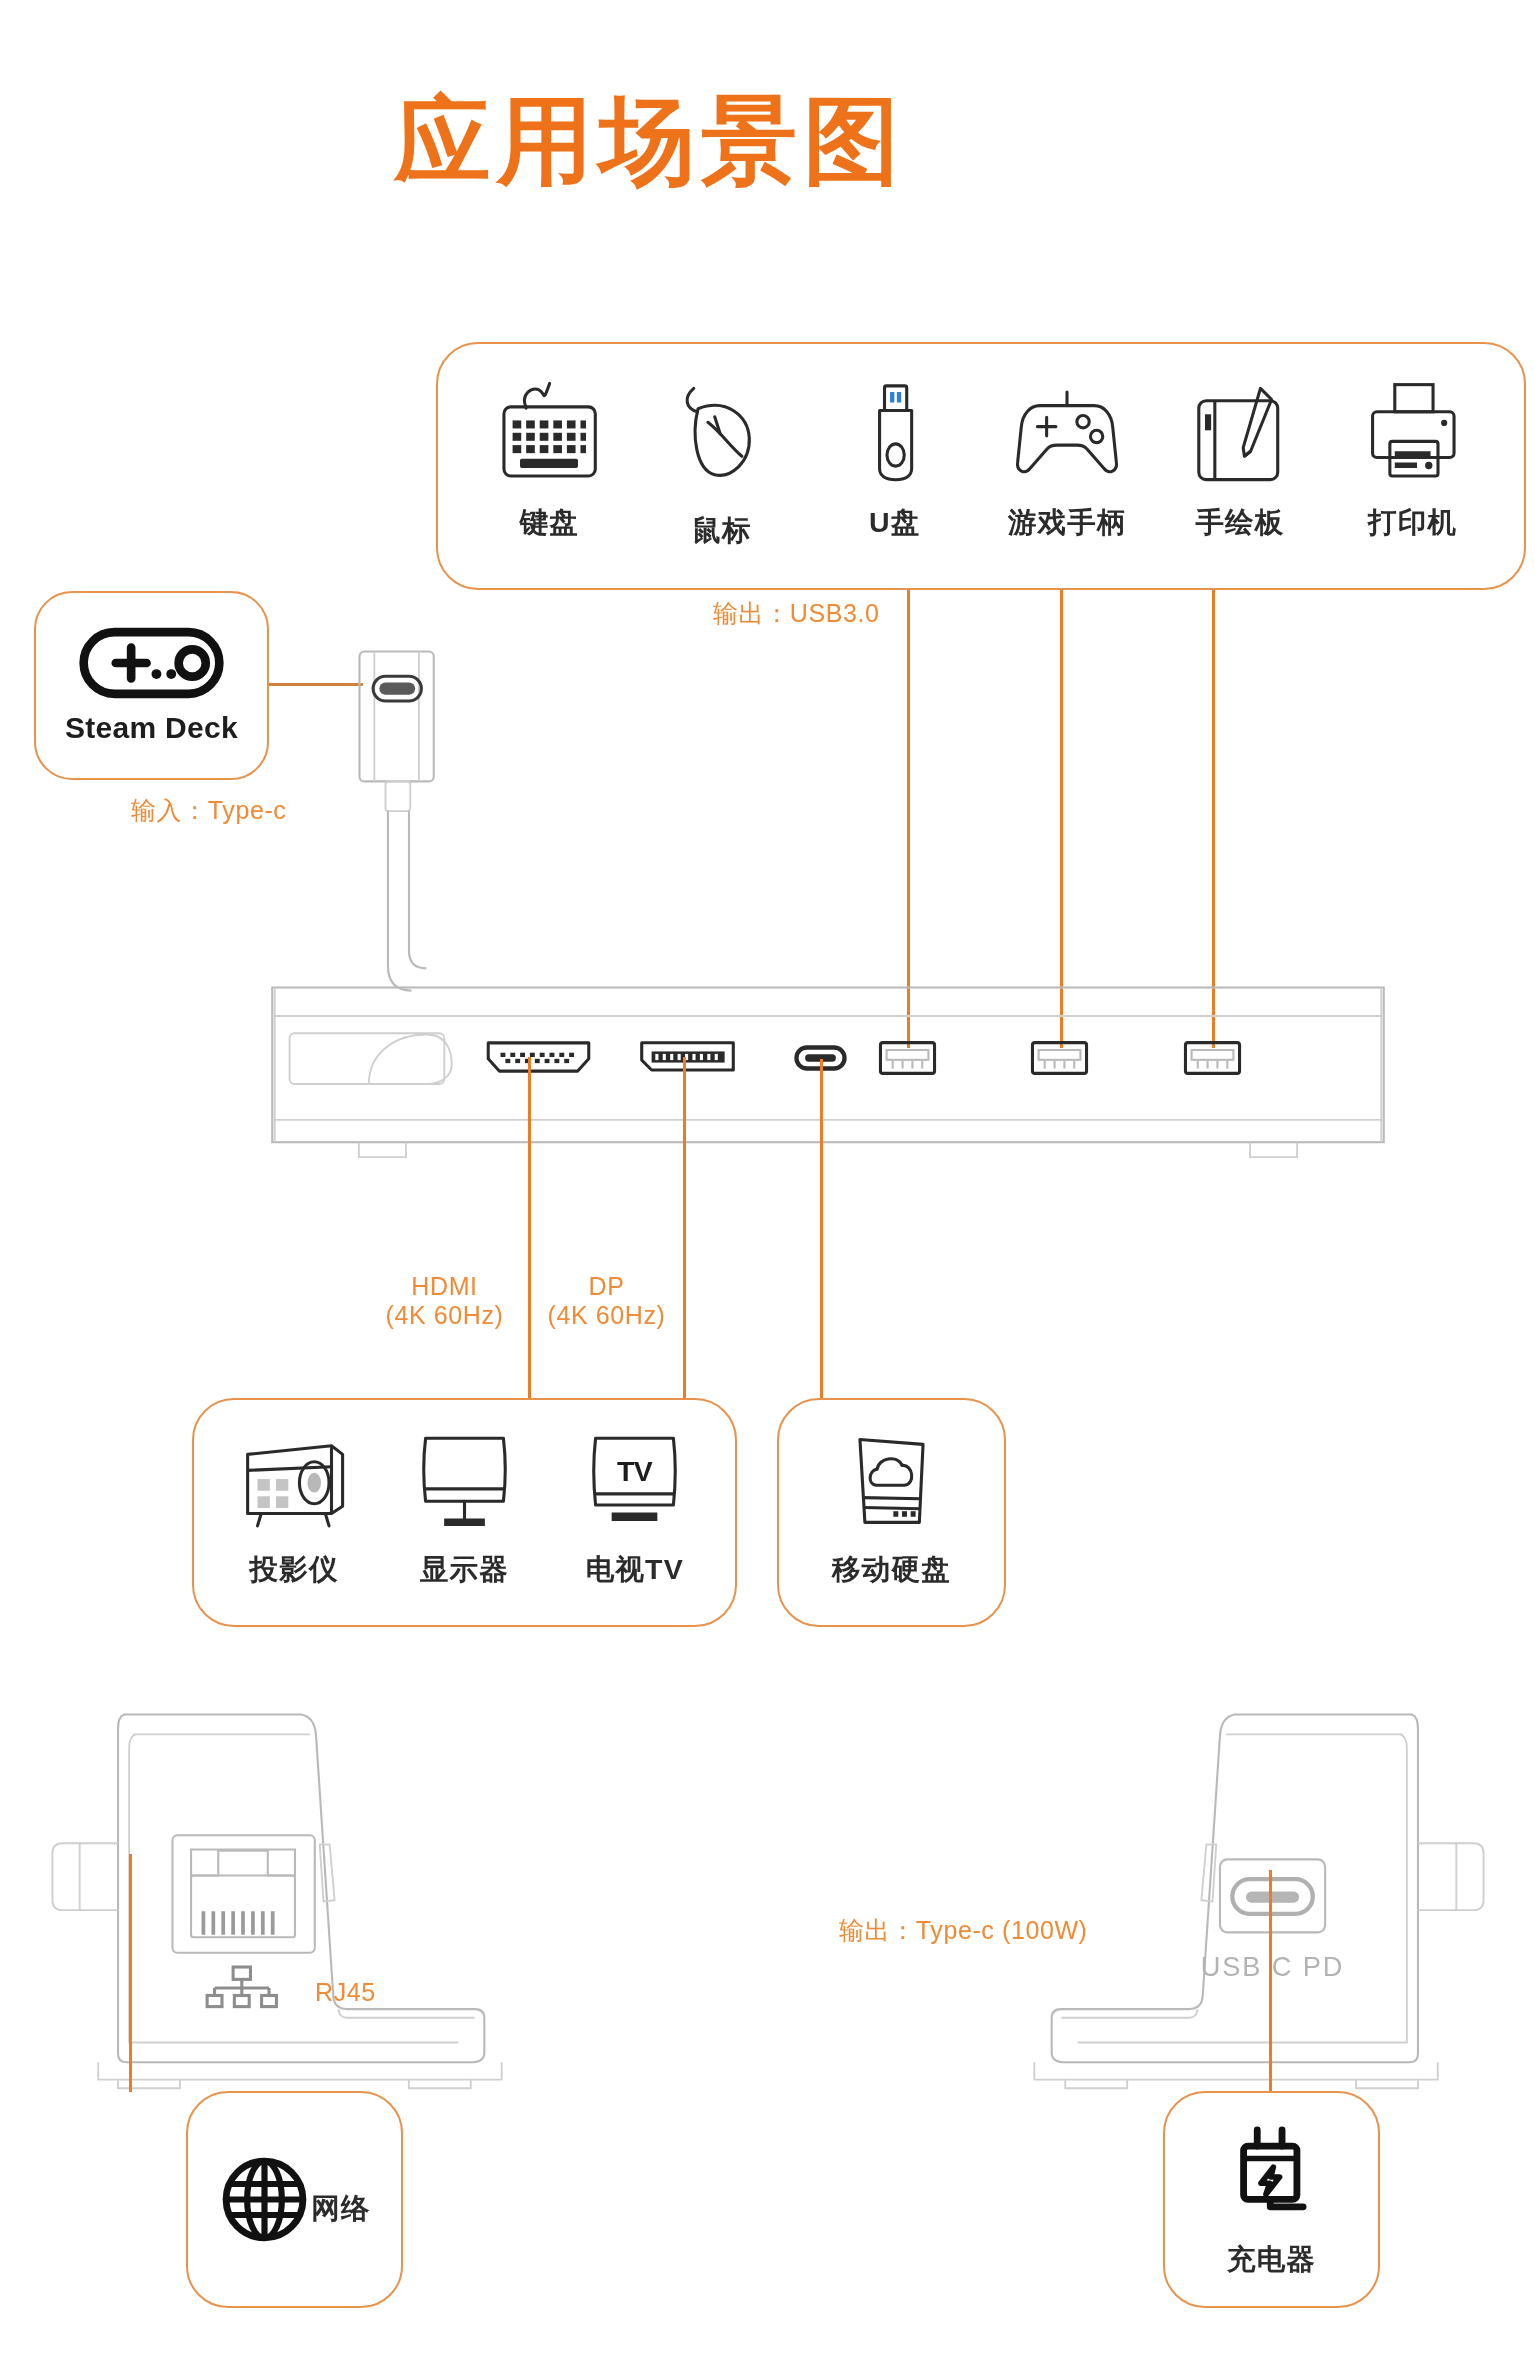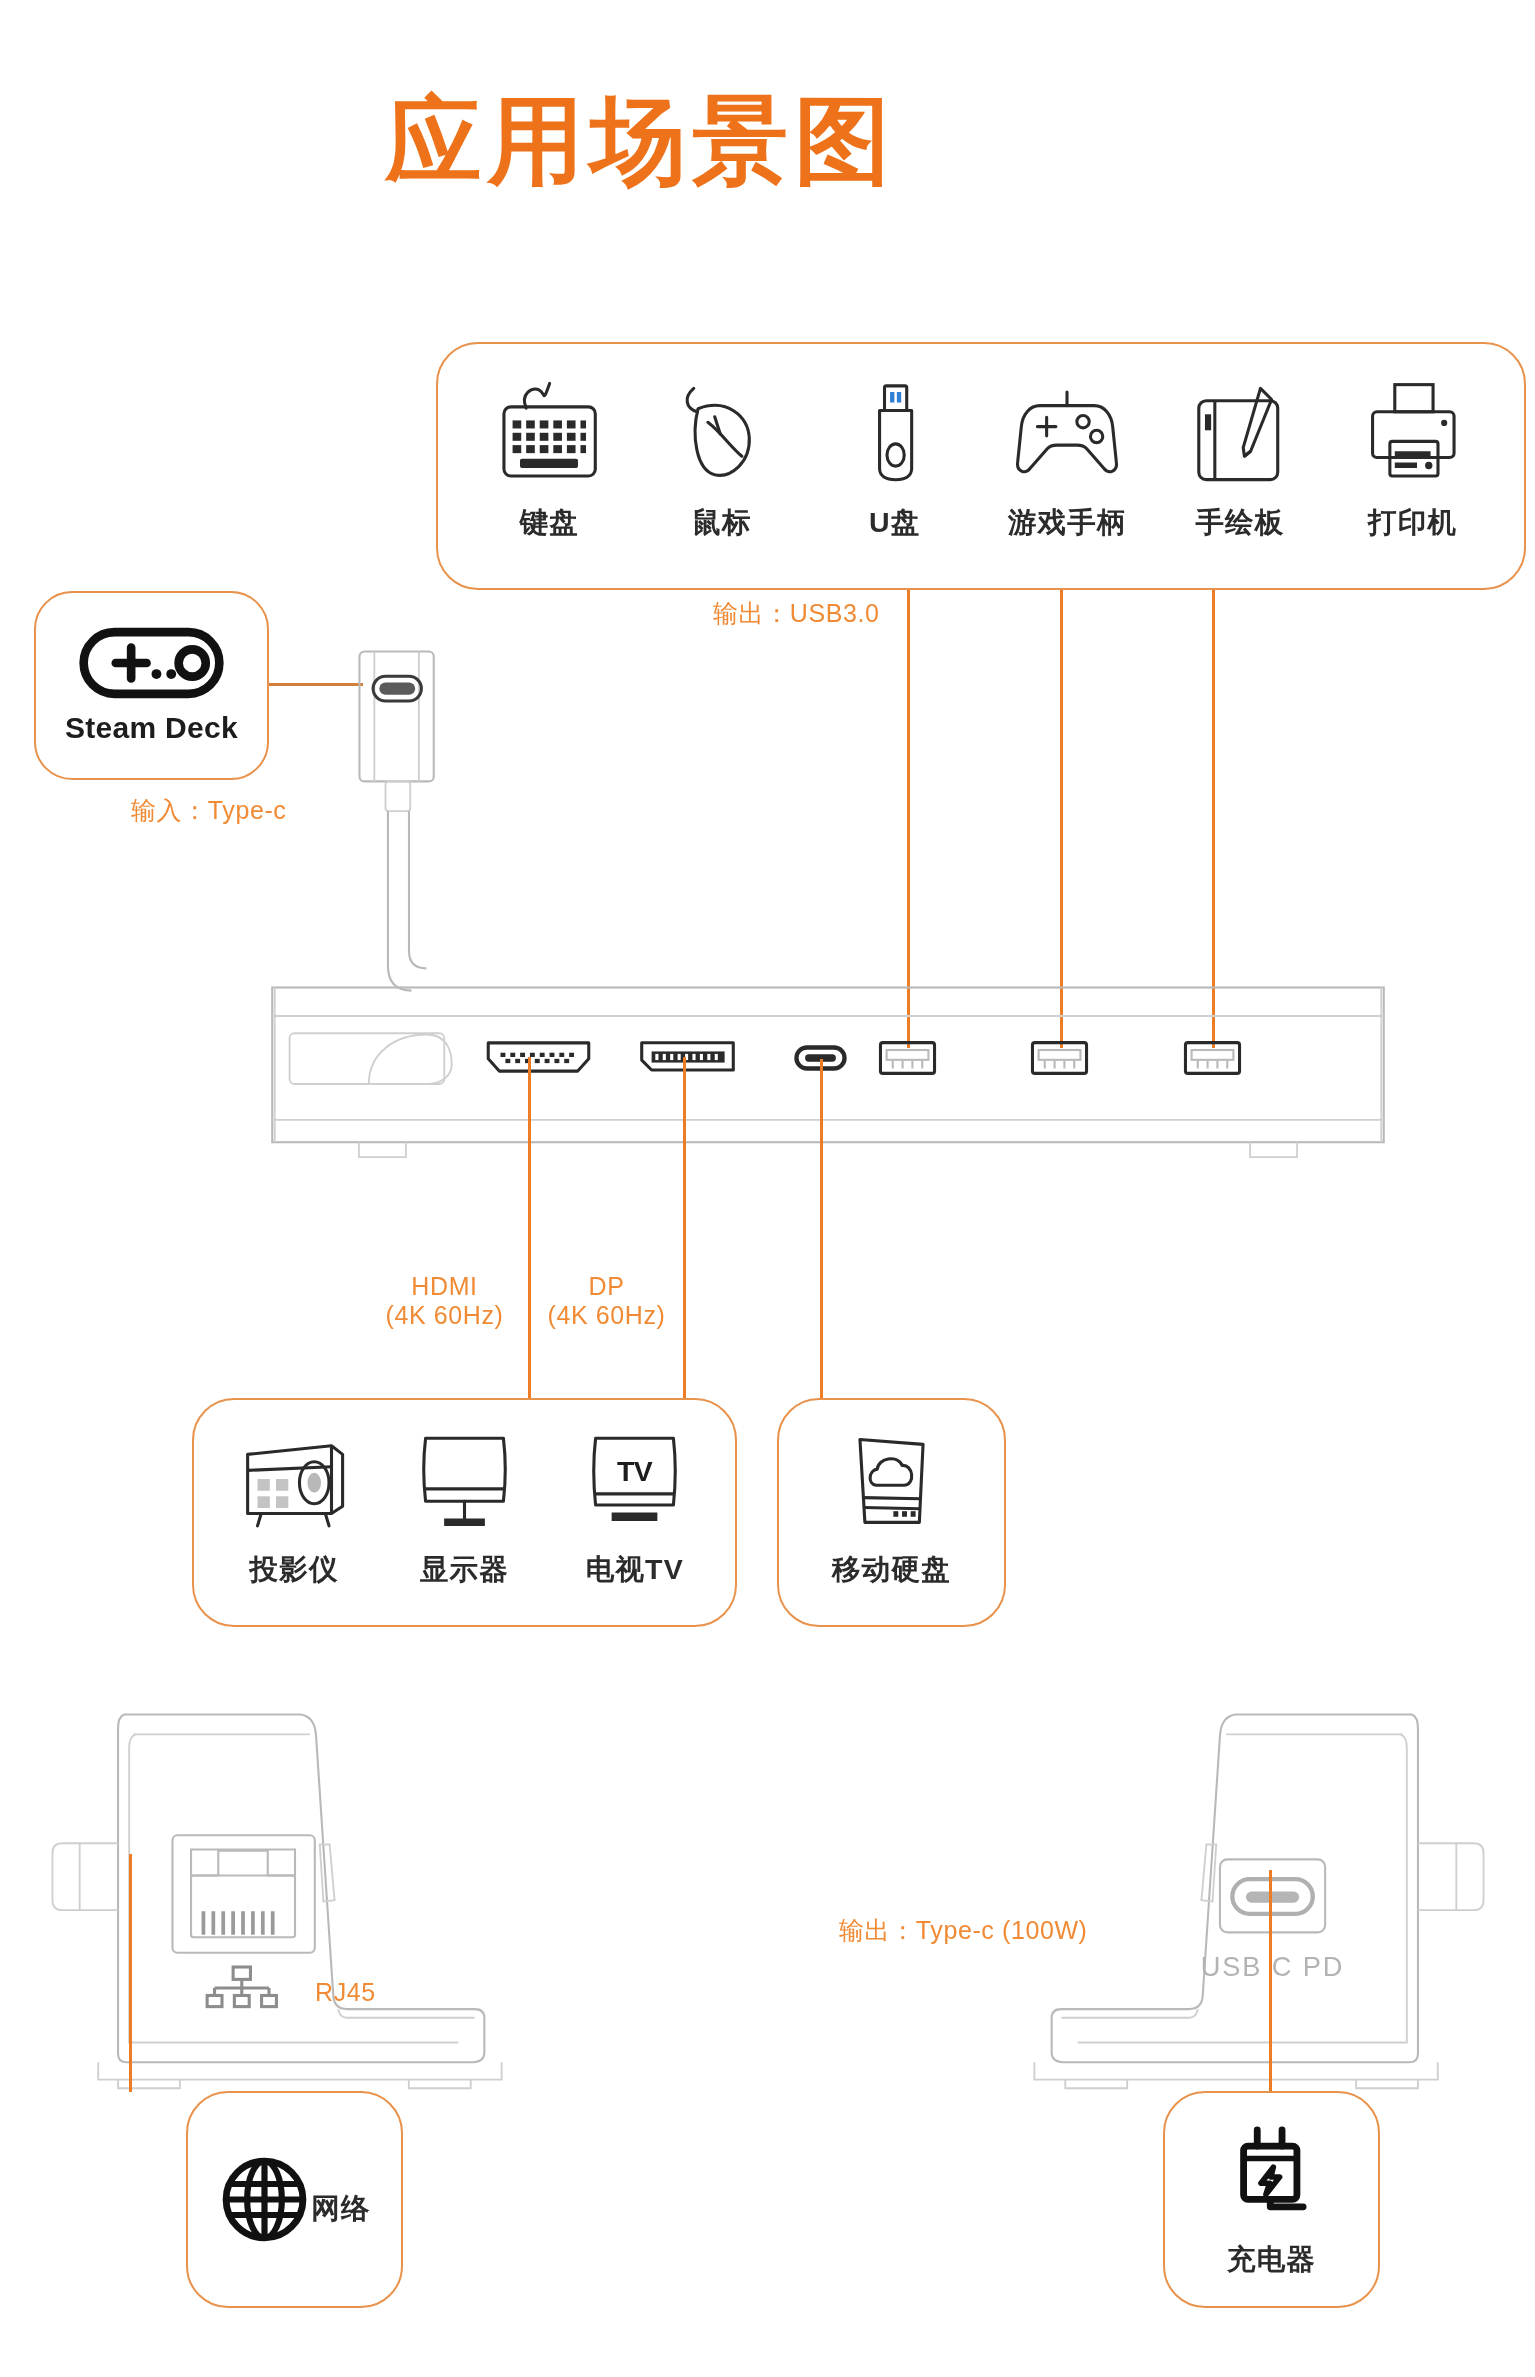--- a/index.html
+++ b/index.html
@@ -5,21 +5,21 @@
   html,body{margin:0;padding:0;background:#fff;}
   body{
     width:1535px;height:2377px;position:relative;overflow:hidden;
     font-family:"Liberation Sans","DejaVu Sans",sans-serif;
     -webkit-font-smoothing:antialiased;
   }
   .abs{position:absolute;}
 
   
   #page-title{
-    top:93px;left:6px;width:1270px;text-align:center;
+    top:93px;left:15px;width:1270px;text-align:center;
     font-size:96px;font-weight:700;letter-spacing:6.2px;
     color:#ee7219;line-height:1;
   }
 
   
   .panel{
     border:2.5px solid #e8924c;border-radius:42px;background:#fff;
     box-sizing:border-box;
   }
   .panel-inner{
@@ -102,21 +102,21 @@
               <rect x="102" y="112" width="14" height="13"></rect>
             <rect x="124" y="112" width="14" height="13"></rect>
               <rect x="146" y="112" width="9" height="13"></rect>
             <rect x="48" y="134" width="94" height="15" rx="3"></rect>
           </g>
         </svg>
       </div>
       <div class="dev-lbl">键盘</div>
     </div>
 
-    <div class="dev" style="width:155px;">
+    <div class="dev" style="width:155px;gap:8px;">
       <div class="dev-ico" style="height:115px;">
         <svg width="105" height="108" viewBox="0 0 170 175">
           <path class="port" stroke-linecap="round" d="M40 20 C 24 34, 26 52, 46 58"></path>
           <path class="port" stroke-linejoin="round" d="M47 53 C 95 35, 128 66, 130 100 C 132 140, 100 166, 74 160 C 44 152, 36 96, 47 53 Z"></path>
           <path class="port" stroke-linecap="round" d="M63 75 C 85 92, 97 112, 118 130"></path>
           <path class="port" stroke-linecap="round" d="M74 66 L 83 94"></path>
         </svg>
       </div>
       <div class="dev-lbl">鼠标</div>
     </div>

